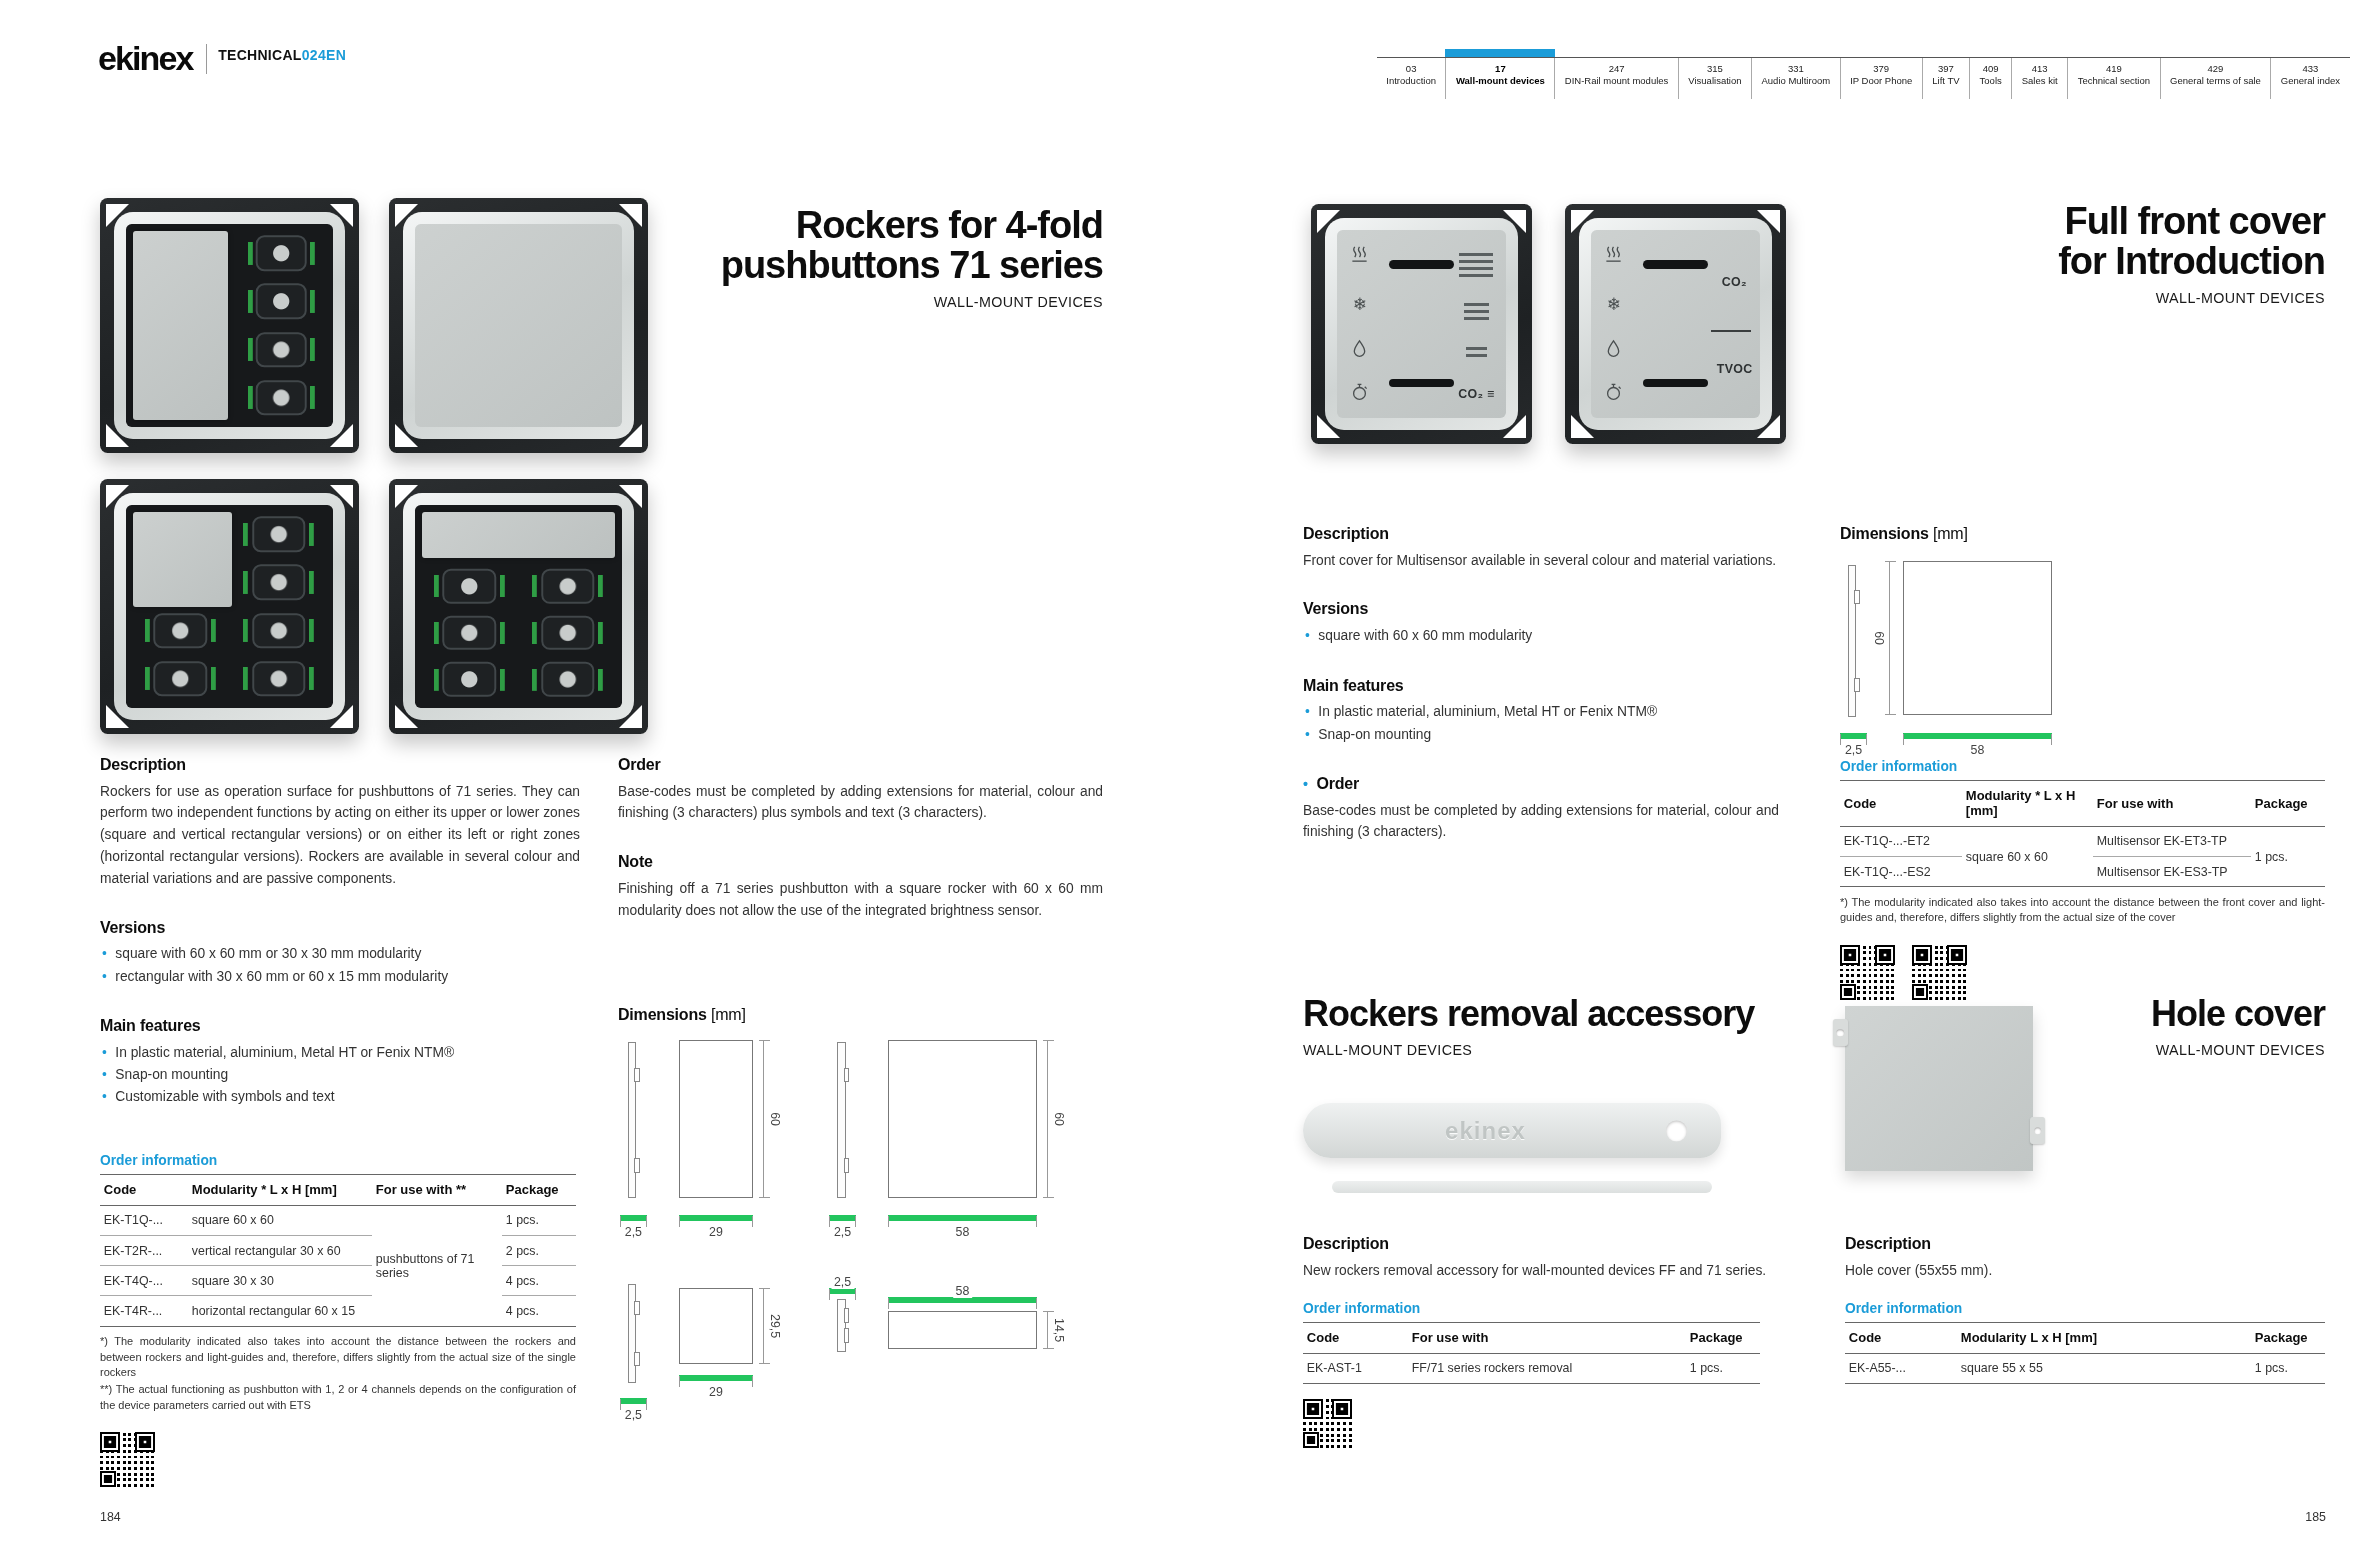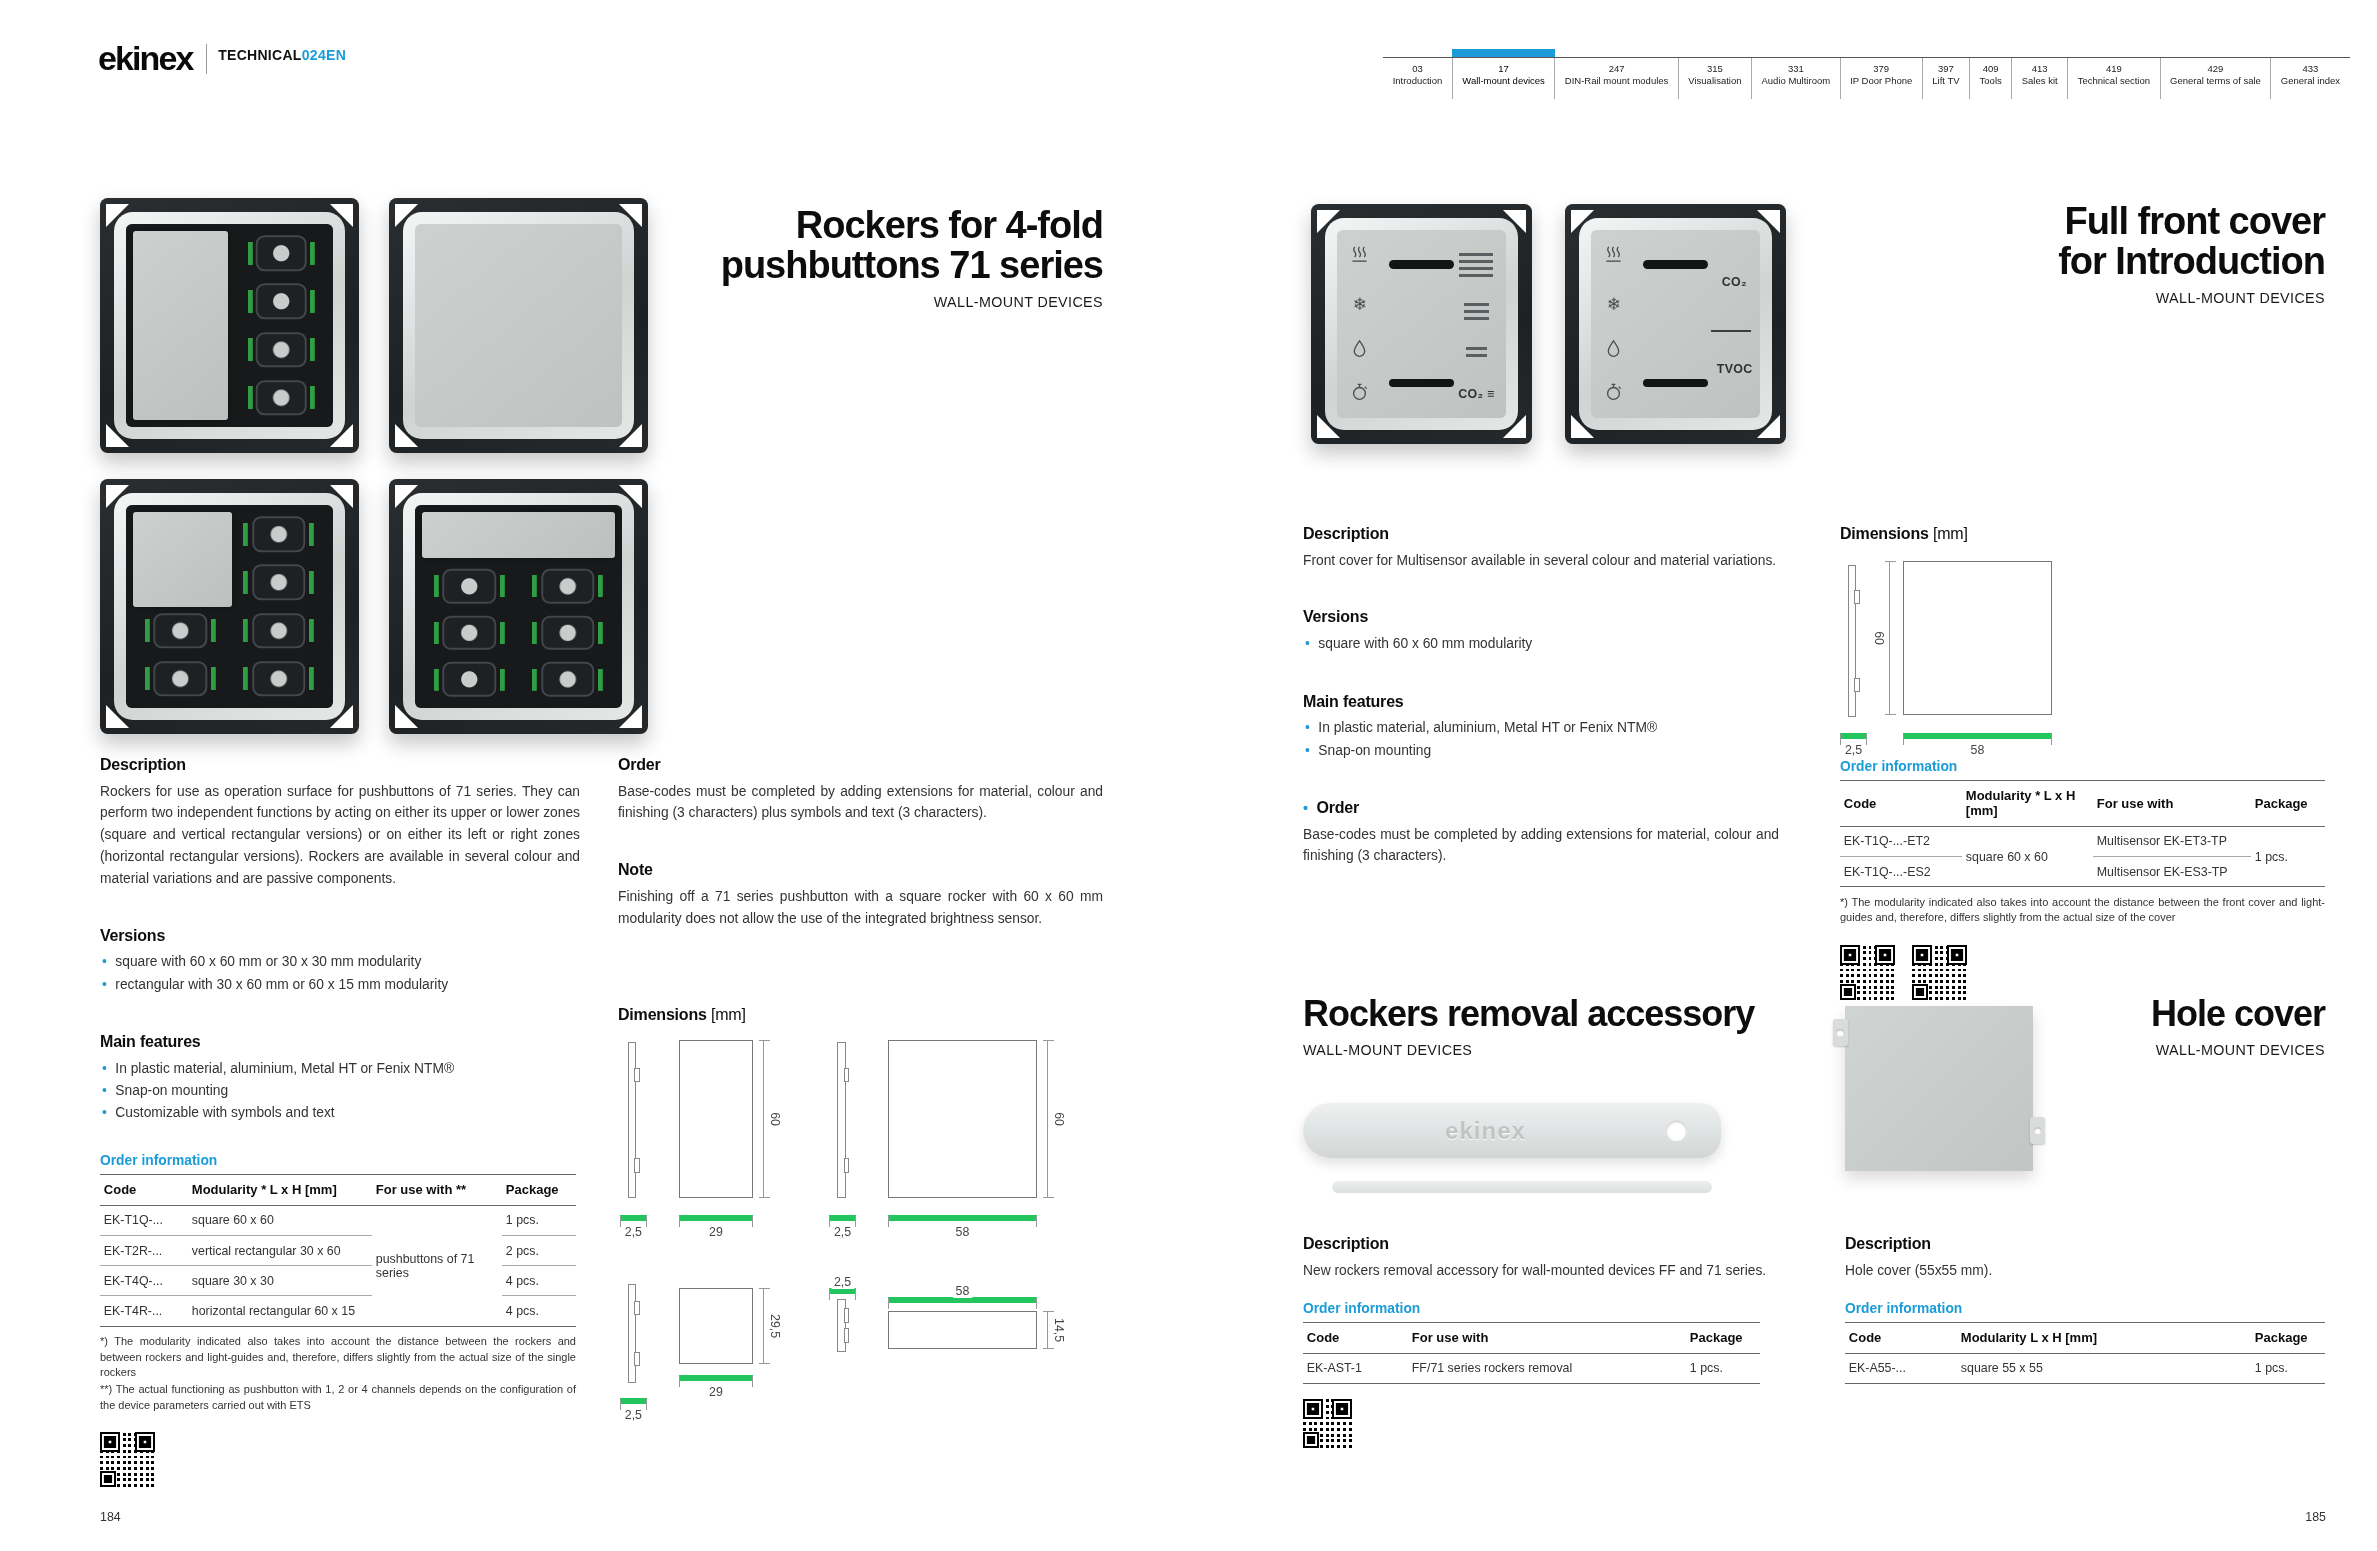--- a/index.html
+++ b/index.html
@@ -15,33 +15,33 @@
   .logo-word { font-size:34px; font-weight:700; letter-spacing:-1.9px; color:#0a0a0a; line-height:0.85; }
   .logo-sep { width:1px; height:30px; background:#9a9a9a; margin:0 11.4px 0 13.3px; }
   .doc-code { font-size:14px; font-weight:700; letter-spacing:0.3px; margin-top:2.9px; color:#111; }
   .doc-code .blue { color:#1b9cd8; }
 
   .nav { position:absolute; right:28.5px; top:57px; display:flex; border-top:1px solid #555; }
   .tab { position:relative; padding:4.8px 9.5px 11.4px; text-align:center; font-size:9.5px; color:#222;
          line-height:1.3; white-space:nowrap; border-left:1px solid #aaa; }
   .tab:first-child { border-left:none; }
   .tab .n { display:block; font-size:9.5px; }
-  .tab.active { font-weight:400; color:#000; }
+  .tab.active { font-weight:700; color:#000; }
   .tab.active::before { content:""; position:absolute; left:-1px; right:-1px; top:-8.6px; height:7.6px; background:#1b9cd8; }
 
   
   .big-title { font-weight:700; font-size:38px; line-height:1.06; letter-spacing:-1px; color:#0d0d0d; text-align:right; }
   .big-title.left { text-align:left; }
   .subtitle { font-size:14.3px; letter-spacing:0.4px; color:#1a1a1a; margin-top:8.6px; text-align:right; }
   .subtitle.left { text-align:left; }
   .sec-h { font-size:16px; font-weight:700; color:#0d0d0d; margin-bottom:6.7px; letter-spacing:-0.2px; }
   .sec-h .unit { font-weight:400; }
   .sec-h.bulleted::before { content:"•"; color:#1b9cd8; margin-right:8.6px; font-size:14.3px; }
   .body-t { font-size:13.8px; color:#333; line-height:1.58; text-align:justify; }
-  .sec-gap { margin-top:37px; }
+  .sec-gap { margin-top:29px; }
   .bi { display:flex; font-size:13.8px; color:#333; line-height:1.62; }
   .bi::before { content:"•"; color:#1b9cd8; margin:0 8.6px 0 1.9px; }
   .oi-h { color:#1b9cd8; font-weight:700; font-size:13.8px; margin-bottom:5.7px; }
   .fn { font-size:11px; color:#333; line-height:1.4; margin-top:7.6px; text-align:justify; }
   .pagenum { font-size:12.4px; color:#333; }
 
   
   table.oi { border-collapse:collapse; table-layout:fixed; }
   .oi th { border-top:1.9px solid #666; border-bottom:1.9px solid #666; padding:7.6px 3.8px; text-align:left;
            font-size:13px; color:#0d0d0d; }

